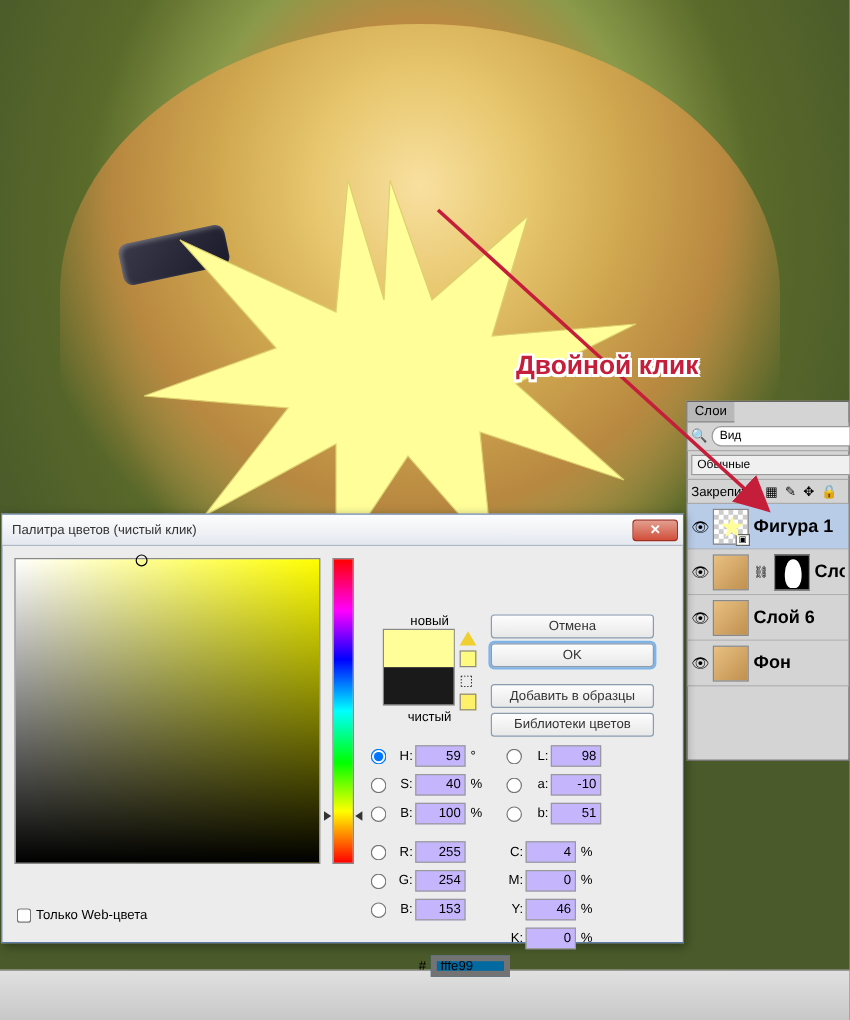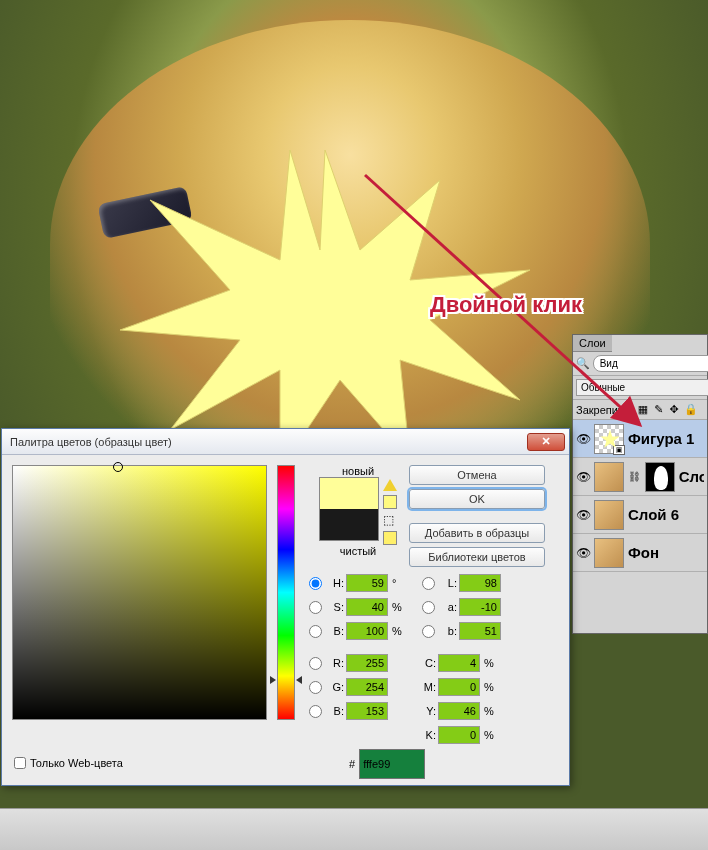--- a/index.html
+++ b/index.html
@@ -38,24 +38,24 @@
 .warn-sq2{background:#fff06a;border:1px solid #888;}
 .btn-col{display:flex;flex-direction:column;gap:4px;margin-left:8px;}
 .btn{width:136px;height:20px;background:linear-gradient(#fdfdfd,#e8e8e8);border:1px solid #8a9cb0;border-radius:3px;text-align:center;line-height:18px;color:#333;}
 .btn.primary{box-shadow:0 0 0 2px #7eb4ea;}
 .inputs-row{display:flex;gap:18px;margin-top:6px;}
 .input-col{display:flex;flex-direction:column;gap:4px;}
 .inp-line{display:flex;align-items:center;gap:2px;height:20px;}
 .inp-line input[type=radio]{margin-right:2px;}
 .inp-line .lbl{width:18px;text-align:right;}
 .inp-line .lbl2{width:14px;text-align:right;}
-.inp-line .val{width:42px;height:18px;border:1px solid #999;background:#84cc16;text-align:right;padding:0 3px;}
+.inp-line .val{width:42px;height:18px;border:1px solid #999;background:#c4b5fd;text-align:right;padding:0 3px;}
 .inp-line .unit{width:14px;padding-left:2px;}
 .hex-line{display:flex;align-items:center;gap:4px;}
-.hex-line .hex-val{width:66px;height:30px;border:1px solid #737373;background:#15803d;padding:0 3px;}
+.hex-line .hex-val{width:66px;height:18px;border:5px solid #737373;background:#0369a1;padding:0 3px;}
 .web-check{position:absolute;bottom:16px;left:12px;display:flex;align-items:center;gap:4px;margin-top:47px;}
 .web-check input{width:12px;height:12px;}
 .right-col{margin-left:8px;}
 
 
 .layers{position:absolute;top:334px;left:572px;width:136px;height:300px;background:#d4d4d4;border:1px solid #666;z-index:20;font-size:11px;}
 .layers-tab{background:#b8b8b8;padding:2px 6px;display:inline-block;border-bottom:1px solid #888;}
 .layers-search{padding:3px;display:flex;align-items:center;gap:3px;border-bottom:1px solid #aaa;background:#d4d4d4;}
 .layers-search .srch{flex:1;height:17px;border:1px solid #999;background:#fff;border-radius:8px;padding:0 6px;font-size:10px;}
 .layers-mode{padding:3px;display:flex;gap:6px;align-items:center;border-bottom:1px solid #aaa;}
@@ -139,37 +139,37 @@
   </div>
   <div class="layer-row">
     <span class="eye">👁</span>
     <div class="thumb photo-t"></div>
     <span class="lname">Фон</span>
   </div>
 </div>
 
 <div class="dialog">
   <div class="titlebar">
-    <span class="titlebar-text">Палитра цветов (образцы цвет)</span>
+    <span class="titlebar-text">Палитра цветов (чистый клик)</span>
     <div class="close-btn">
         <span>✕</span>
       </div>
   </div>
   <div class="dialog-body">
     <div>
       <div class="color-field">
         <div class="cf-marker"></div>
       </div>
     </div>
     <div class="hue-strip">
       <div class="hue-marker-l"></div>
       <div class="hue-marker-r"></div>
     </div>
     <div class="right-col">
-      <div style="display:flex;gap:4px;">
+      <div style="display:flex;gap:4px;margin-top:47px;">
         <div class="mid-col">
           <div class="swatch-labels">новый</div>
           <div style="display:flex;">
             <div class="swatch-box">
               <div class="swatch-new"></div>
               <div class="swatch-cur"></div>
             </div>
             <div class="warn-icons">
               <div class="warn-tri"></div>
               <div class="warn-sq"></div>

